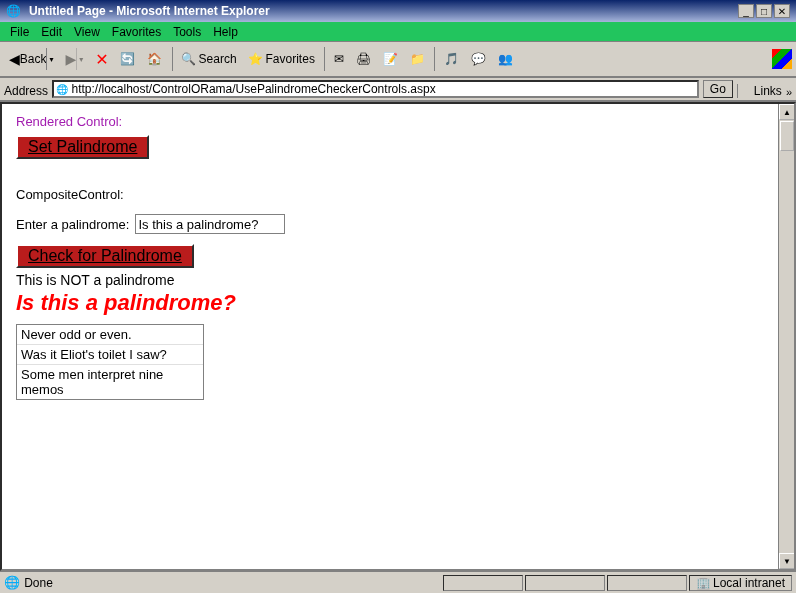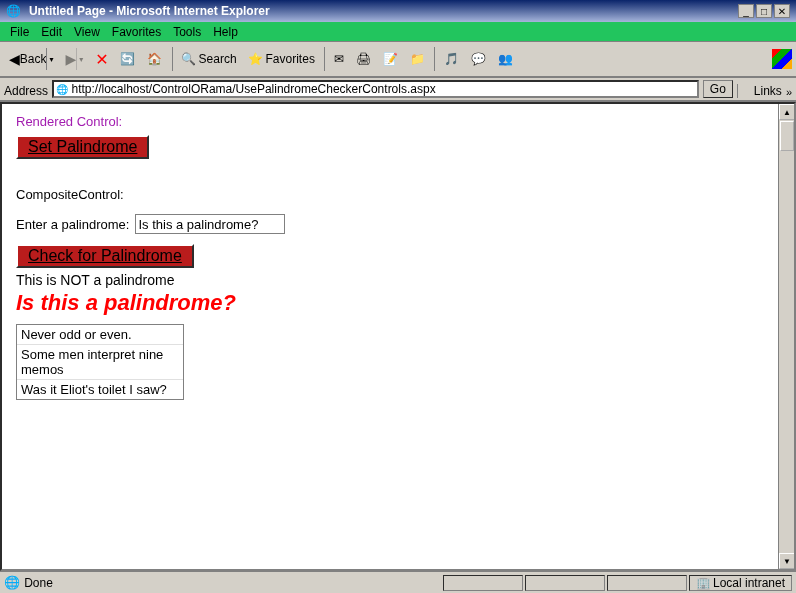--- a/index.html
+++ b/index.html
@@ -172,21 +172,21 @@
       font-size: 22px;
       font-weight: bold;
       color: red;
       margin-bottom: 8px;
       font-style: italic;
     }
 
     .list-box {
       border: 1px solid #808080;
       background: white;
-      width: 168px;
+      width: 188px;
     }
     .list-item {
       padding: 2px 4px;
       font-size: 13px;
       border-bottom: 1px solid #e0e0e0;
     }
     .list-item:last-child { border-bottom: none; }
 
     
     .scroll-track {
@@ -389,22 +389,22 @@
     <div style="margin-bottom: 4px;">
       <button class="win-btn">Check for Palindrome</button>
     </div>
 
     <p class="result-text">This is NOT a palindrome</p>
 
     <p class="big-red-text">Is this a palindrome?</p>
 
     <div class="list-box">
       <div class="list-item">Never odd or even.</div>
+      <div class="list-item">Was it Eliot's toilet I saw?</div>
       <div class="list-item">Some men interpret nine memos</div>
-      <div class="list-item">Was it Eliot's toilet I saw?</div>
     </div>
   </div>
 </div>
 
 <div class="status-bar">
   <span>🌐</span>
   <span class="status-text">Done</span>
   <div class="status-panels">
     <div class="status-panel"></div>
     <div class="status-panel"></div>

